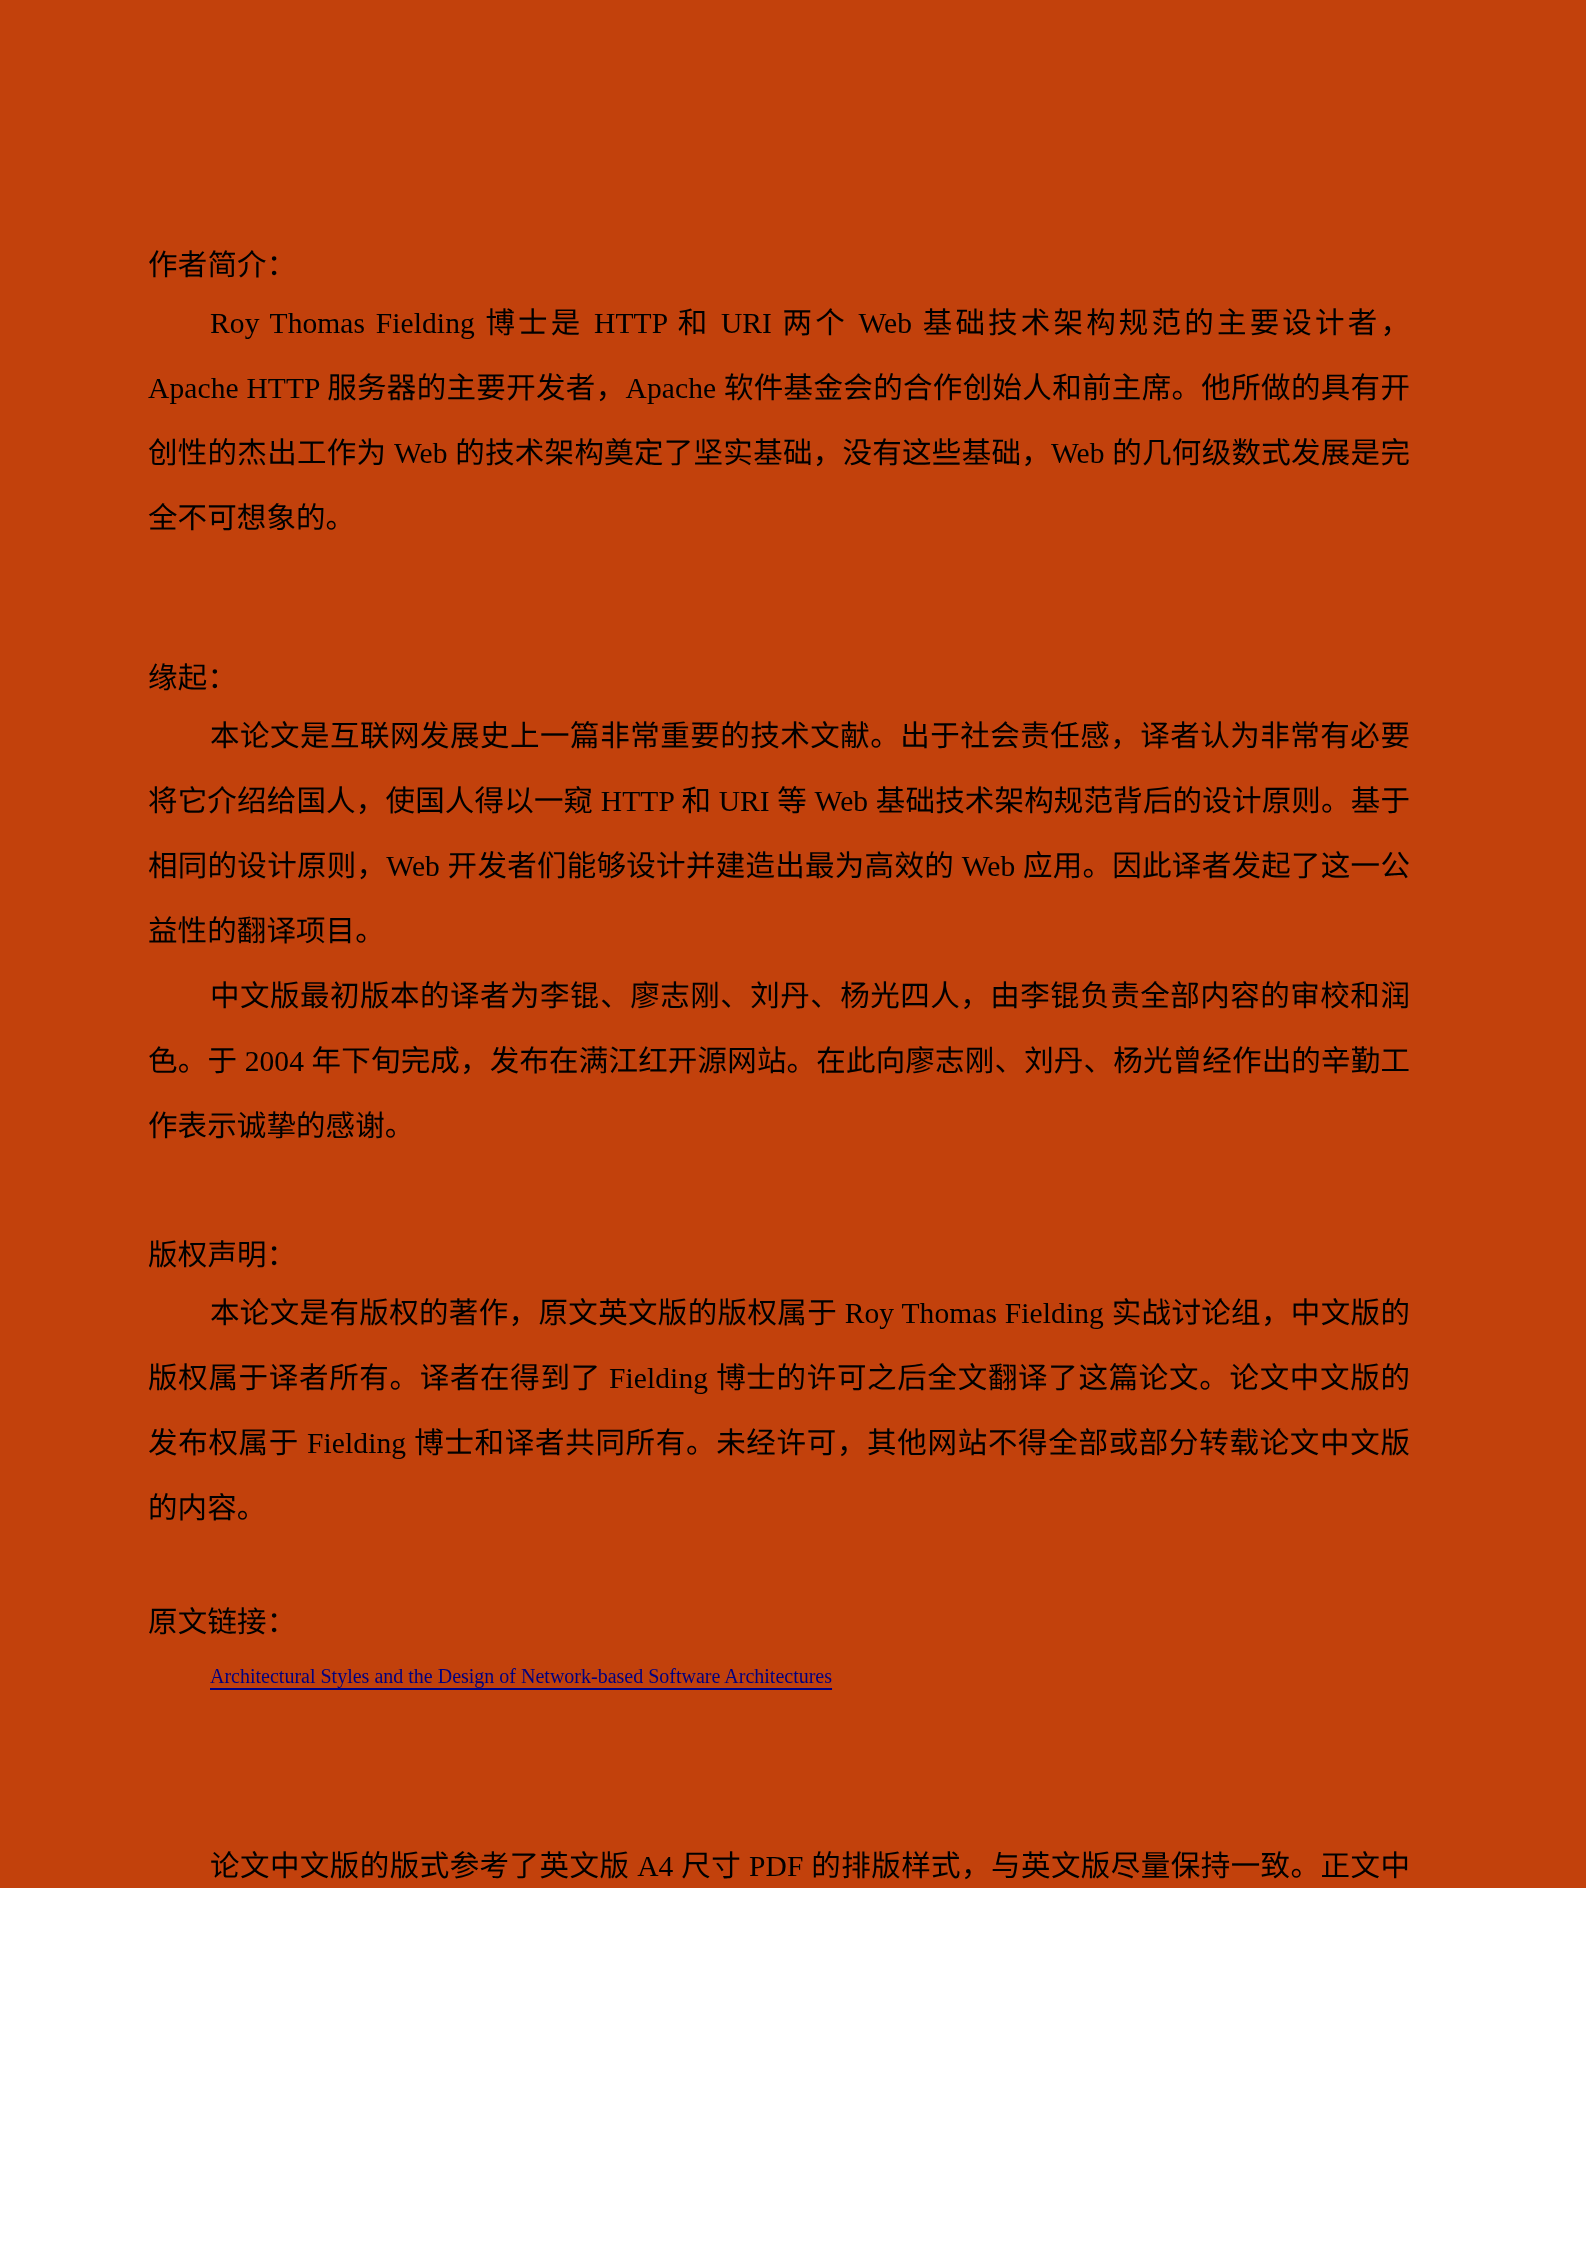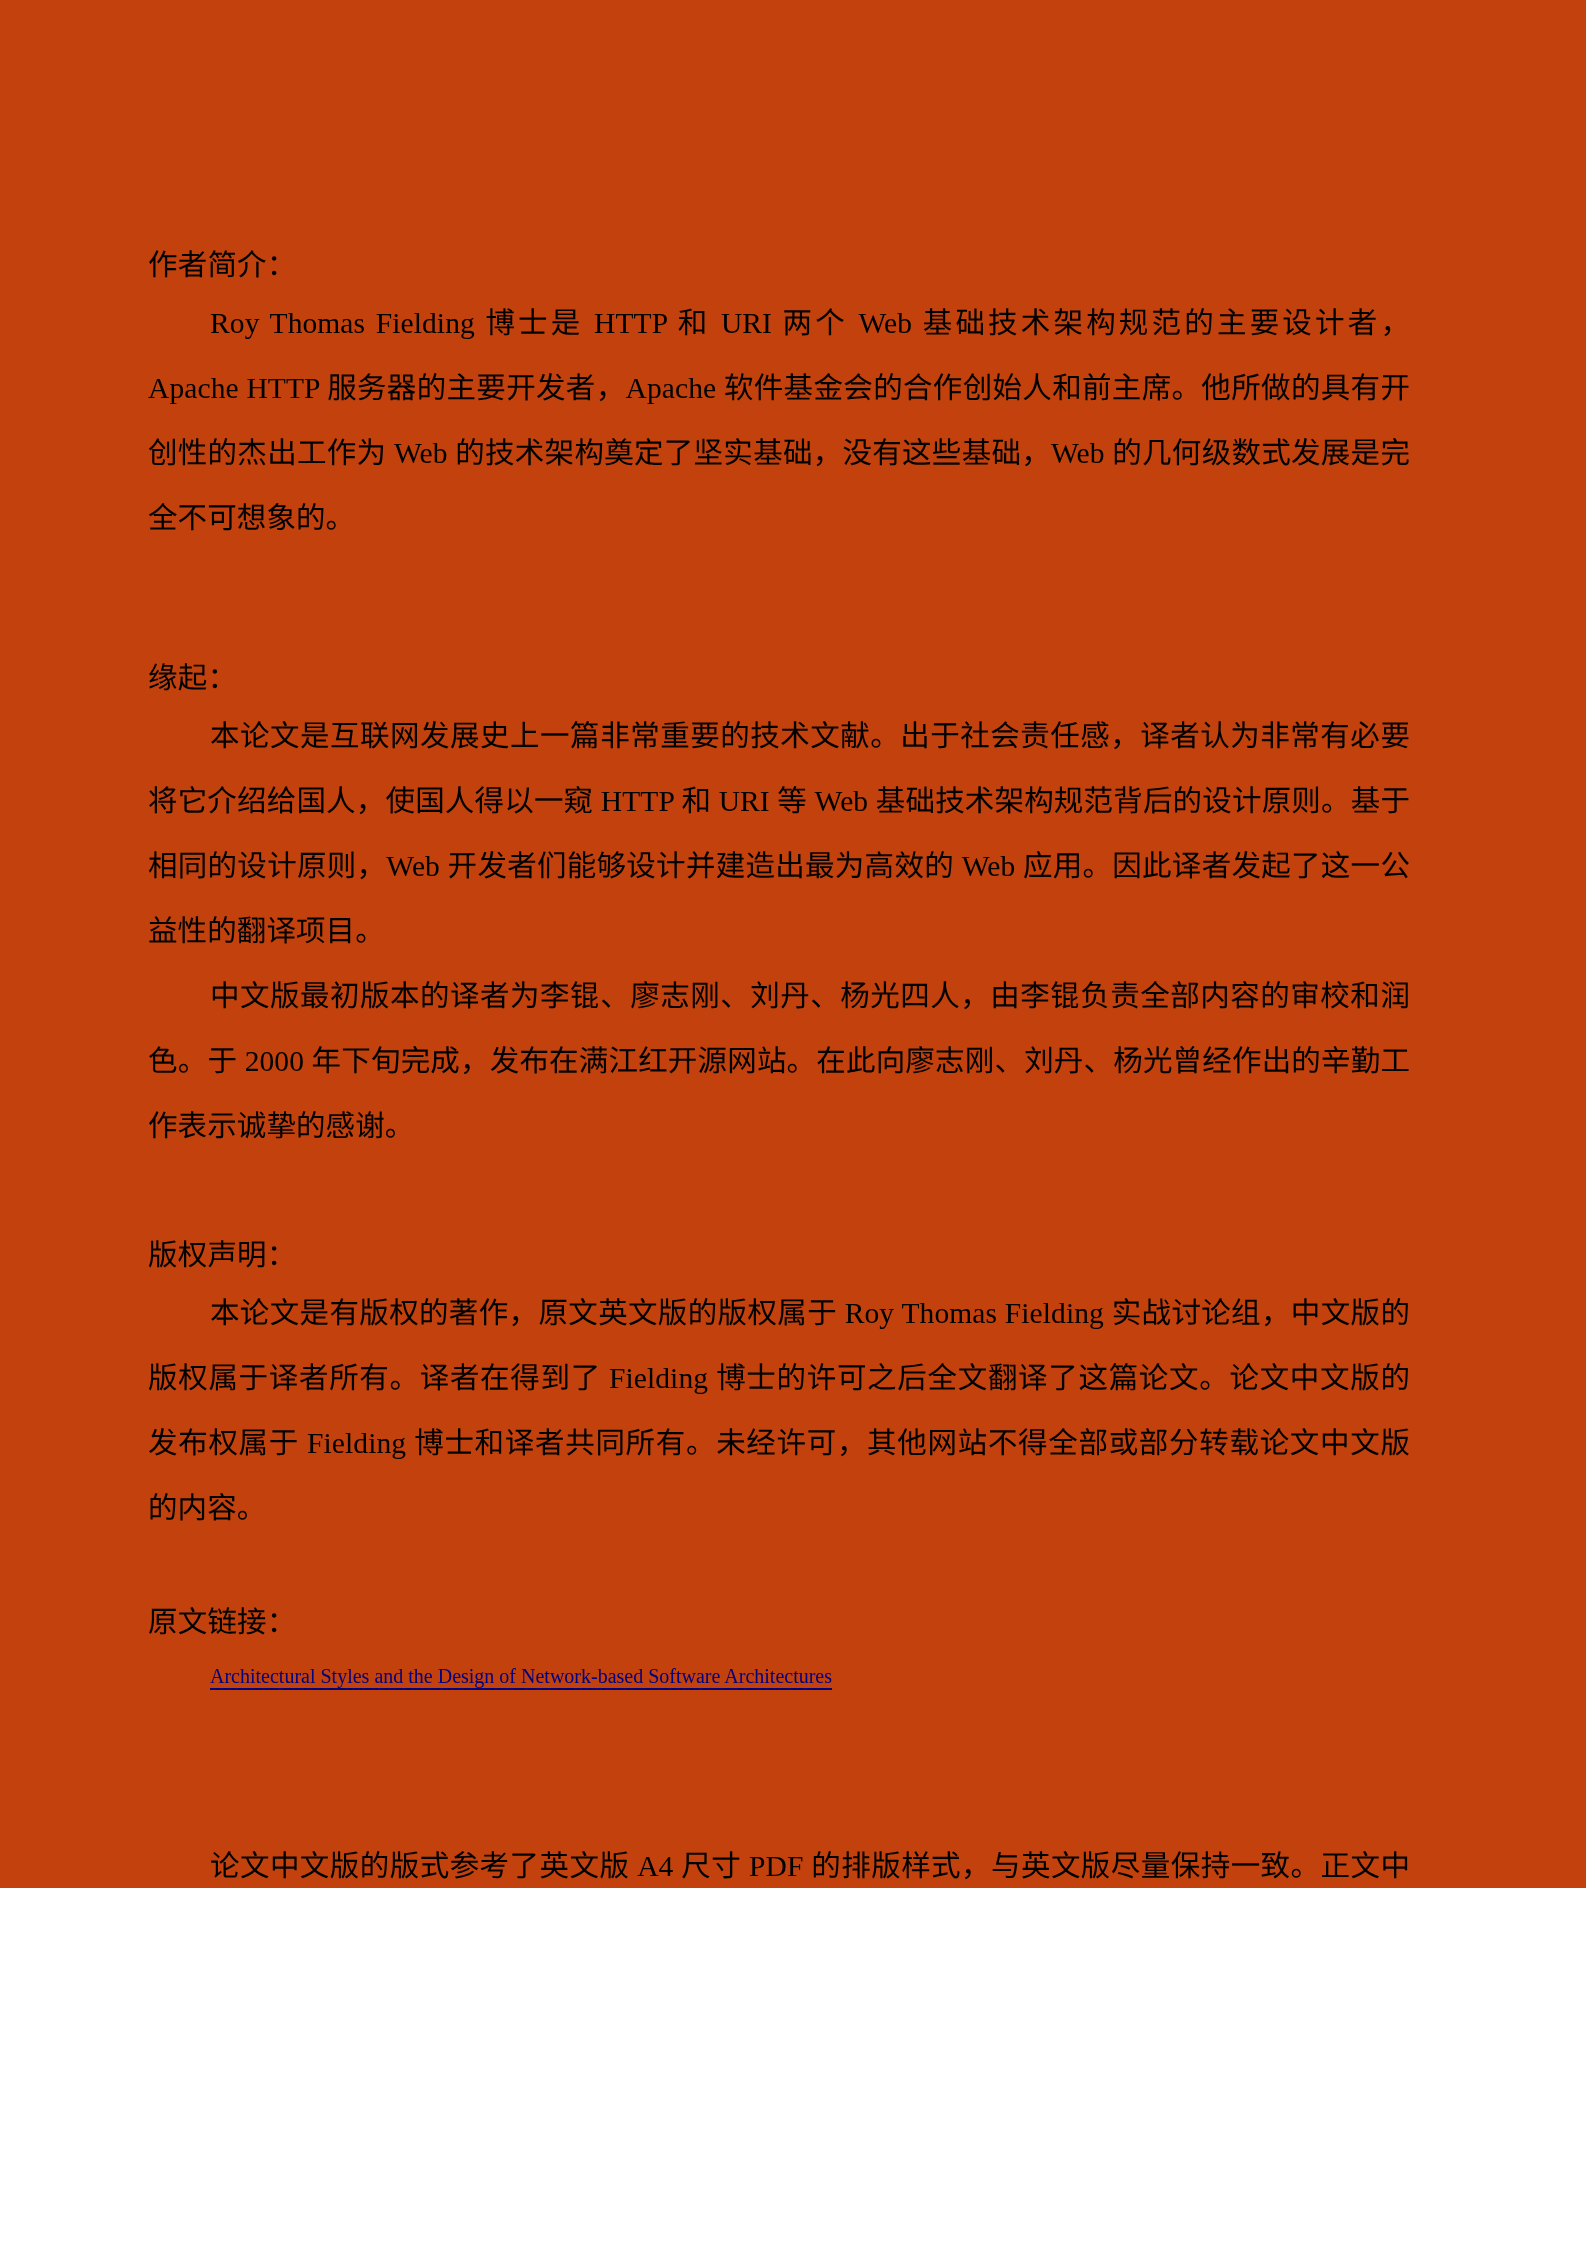--- a/index.html
+++ b/index.html
@@ -73,21 +73,21 @@
     <div class="section">
       <p class="heading">作者简介：</p>
       <p class="para">Roy Thomas Fielding 博士是 HTTP 和 URI 两个 Web 基础技术架构规范的主要设计者，Apache HTTP 服务器的主要开发者，Apache 软件基金会的合作创始人和前主席。他所做的具有开创性的杰出工作为 Web 的技术架构奠定了坚实基础，没有这些基础，Web 的几何级数式发展是完全不可想象的。</p>
     </div>
 
     <div class="gap-xl"></div>
 
     <div class="section">
       <p class="heading">缘起：</p>
       <p class="para">本论文是互联网发展史上一篇非常重要的技术文献。出于社会责任感，译者认为非常有必要将它介绍给国人，使国人得以一窥 HTTP 和 URI 等 Web 基础技术架构规范背后的设计原则。基于相同的设计原则，Web 开发者们能够设计并建造出最为高效的 Web 应用。因此译者发起了这一公益性的翻译项目。</p>
-      <p class="para">中文版最初版本的译者为李锟、廖志刚、刘丹、杨光四人，由李锟负责全部内容的审校和润色。于 2000 年下旬完成，发布在满江红开源网站。在此向廖志刚、刘丹、杨光曾经作出的辛勤工作表示诚挚的感谢。</p>
+      <p class="para">中文版最初版本的译者为李锟、廖志刚、刘丹、杨光四人，由李锟负责全部内容的审校和润色。于 2004 年下旬完成，发布在满江红开源网站。在此向廖志刚、刘丹、杨光曾经作出的辛勤工作表示诚挚的感谢。</p>
     </div>
 
     <div class="gap-lg"></div>
 
     <div class="section">
       <p class="heading">版权声明：</p>
       <p class="para">本论文是有版权的著作，原文英文版的版权属于 Roy Thomas Fielding 实战讨论组，中文版的版权属于译者所有。译者在得到了 Fielding 博士的许可之后全文翻译了这篇论文。论文中文版的发布权属于 Fielding 博士和译者共同所有。未经许可，其他网站不得全部或部分转载论文中文版的内容。</p>
     </div>
 
     <div class="gap-md"></div>

